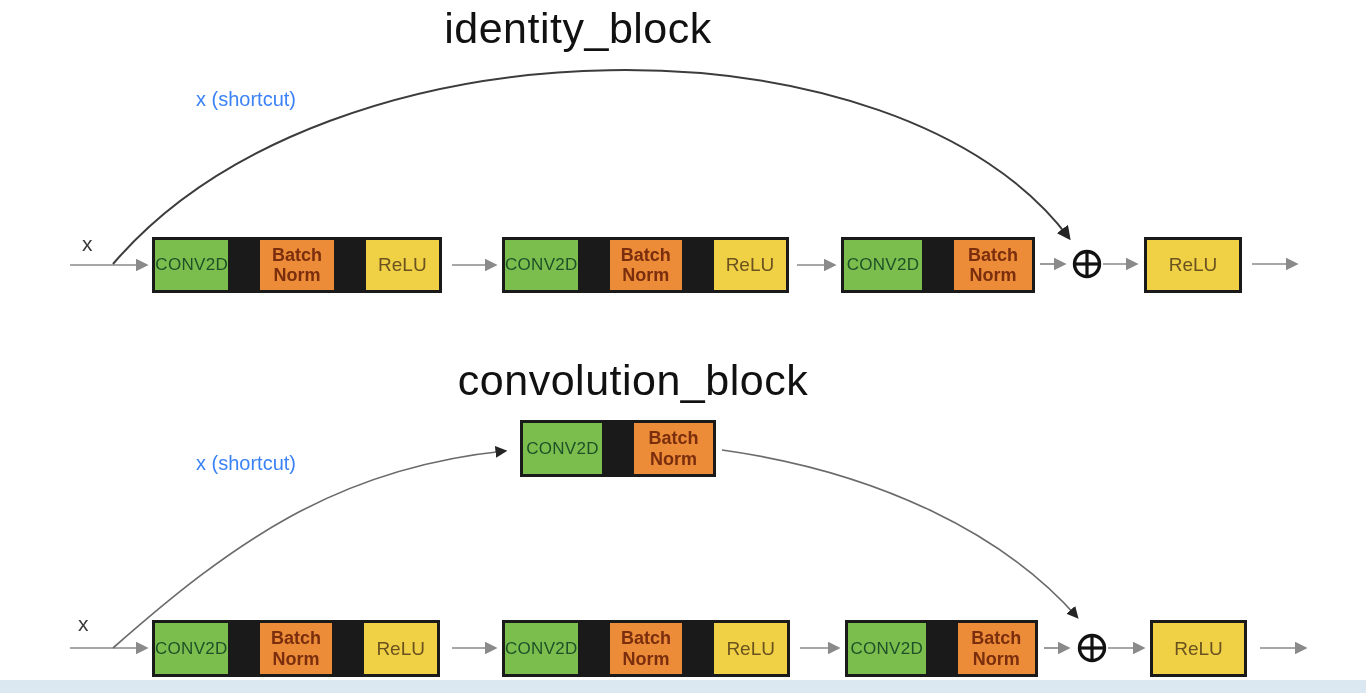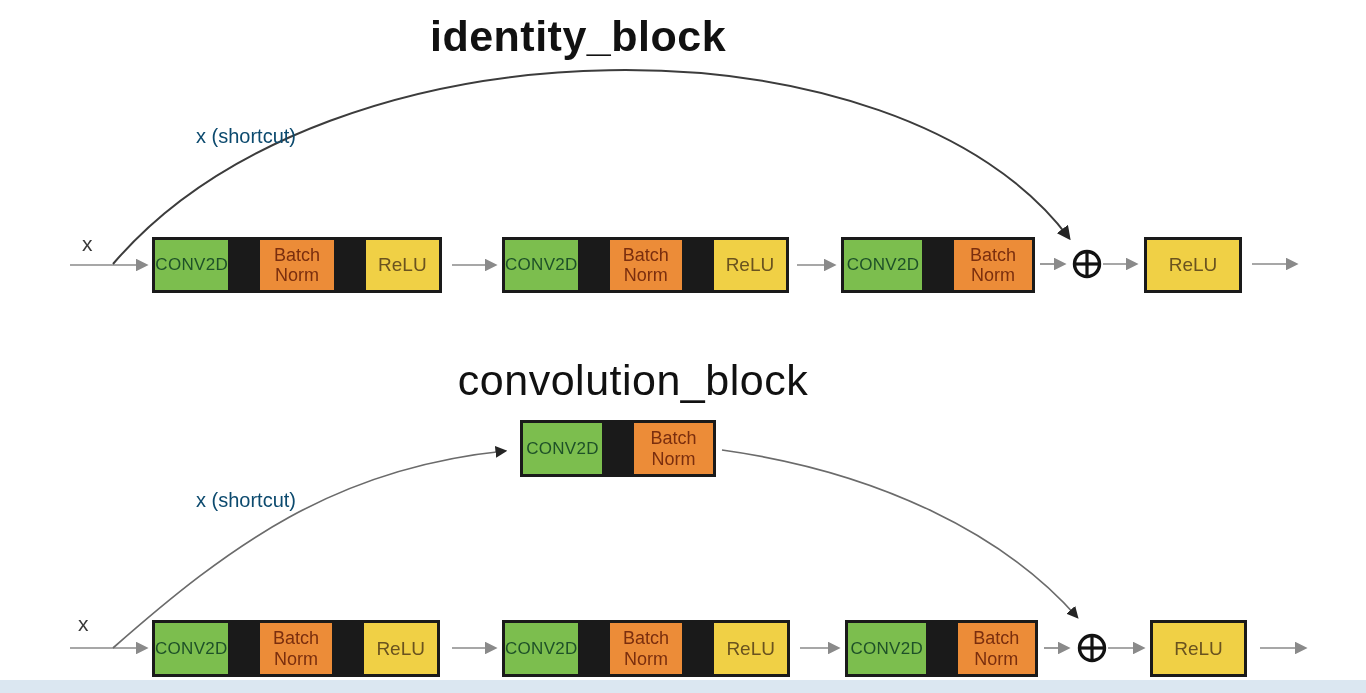--- a/index.html
+++ b/index.html
@@ -4,36 +4,36 @@
 <style>
   html,body{margin:0;padding:0;}
   body{font-family:"Liberation Sans", sans-serif; background:#ffffff;}
   #canvas{position:relative;width:1366px;height:693px;background:var(--page-bg,#ffffff);overflow:hidden;}
   #connector-layer{position:absolute;left:0;top:0;width:1366px;height:693px;}
 
   .diagram-title{
     position:absolute;text-align:center;width:520px;
     font-size:43px;font-weight:500;color:#111111;letter-spacing:0.5px;
   }
-  .small-label{position:absolute;font-size:20px;color:#0c4a6e;margin-top:37px;}
+  .small-label{position:absolute;font-size:20px;color:#3b82f6;}
   .x-label{position:absolute;font-size:21px;color:#3a3a3a;}
 
   .block-group{
     position:absolute;display:flex;box-sizing:border-box;
     border:3px solid var(--border,#1a1a1a);background:var(--border,#1a1a1a);gap:29px;
   }
   .seg{
     flex:1;display:flex;align-items:center;justify-content:center;
     text-align:center;box-sizing:border-box;
   }
   .seg + .seg{border-left:3px solid var(--border,#1a1a1a);}
   .seg.conv{background:var(--conv-bg,#7cbe4e);color:var(--conv-text,#1e5128);font-size:17px;letter-spacing:0.3px;}
   .seg.bn{background:var(--bn-bg,#ec8c38);color:var(--bn-text,#7a2e0e);font-size:18px;line-height:1.12;}
   .seg.relu{background:var(--relu-bg,#f0d045);color:var(--relu-text,#6a531f);font-size:19px;}
-  .seg.bn .lbl{display:inline-block;max-width:3.3em;}
+  .seg.bn .lbl{display:inline-block;max-width:3.3em;font-weight:bold;}
 
   .single-block{
     position:absolute;display:flex;align-items:center;justify-content:center;
     box-sizing:border-box;border:3px solid var(--border,#1a1a1a);
     background:var(--relu-bg,#f0d045);color:var(--relu-text,#6a531f);font-size:19px;
   }
 
   .arrow-line{stroke:var(--arrow,#8a8a8a);stroke-width:1.7;fill:none;}
   .shortcut-1{stroke:var(--shortcut-line,#3c3c3c);stroke-width:2;fill:none;}
   .shortcut-2{stroke:var(--shortcut-line-2,#6b6b6b);stroke-width:1.7;fill:none;}
@@ -80,21 +80,21 @@
     <path class="shortcut-2" d="M 113 648 C 230 545, 335 468, 505 451" marker-end="url(#ah-dark)"></path>
     <path class="shortcut-2" d="M 722 450 C 880 472, 1005 535, 1077 617" marker-end="url(#ah-dark)"></path>
 
     <g>
       <circle class="merge-circle" cx="1092" cy="648" r="12.5"></circle>
       <line class="merge-cross" x1="1081" y1="648" x2="1103" y2="648"></line>
       <line class="merge-cross" x1="1092" y1="637" x2="1092" y2="659"></line>
     </g>
   </svg>
 
-  <div class="diagram-title" style="left:318px;top:12px;font-weight:bold;">identity_block</div>
+  <div class="diagram-title" style="left:318px;top:4px;">identity_block</div>
 
   <div class="small-label" style="left:196px;top:88px;">x (shortcut)</div>
 
   <div class="x-label" style="left:82px;top:232px;">x</div>
 
   <div class="block-group" style="left:152px;top:237px;width:290px;height:56px;">
     <div class="seg conv">
         <span class="lbl">CONV2D</span>
       </div>
     <div class="seg bn">

